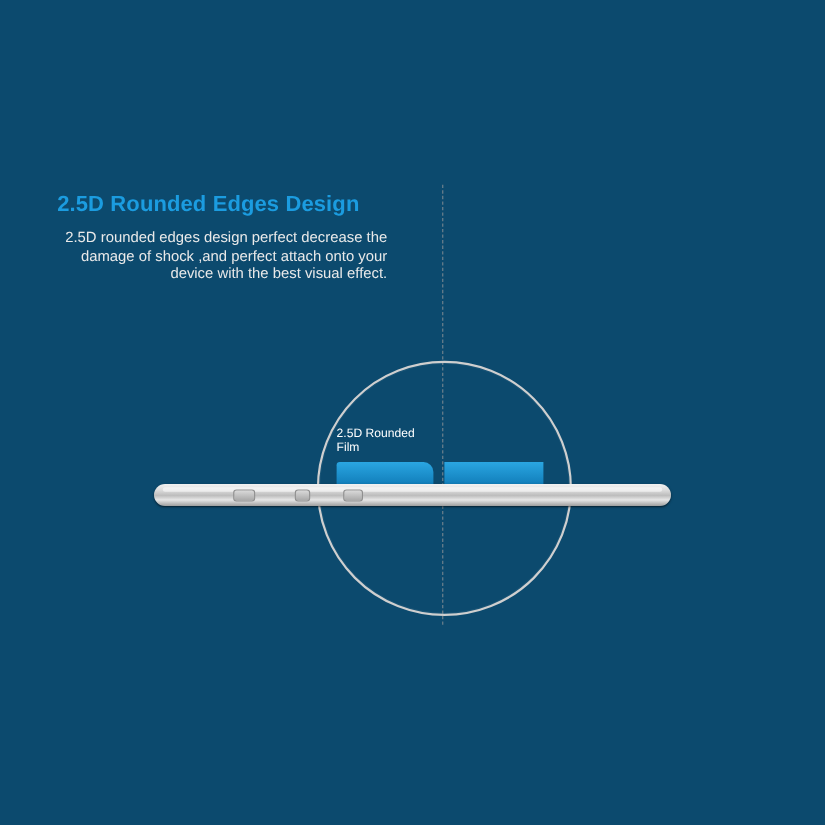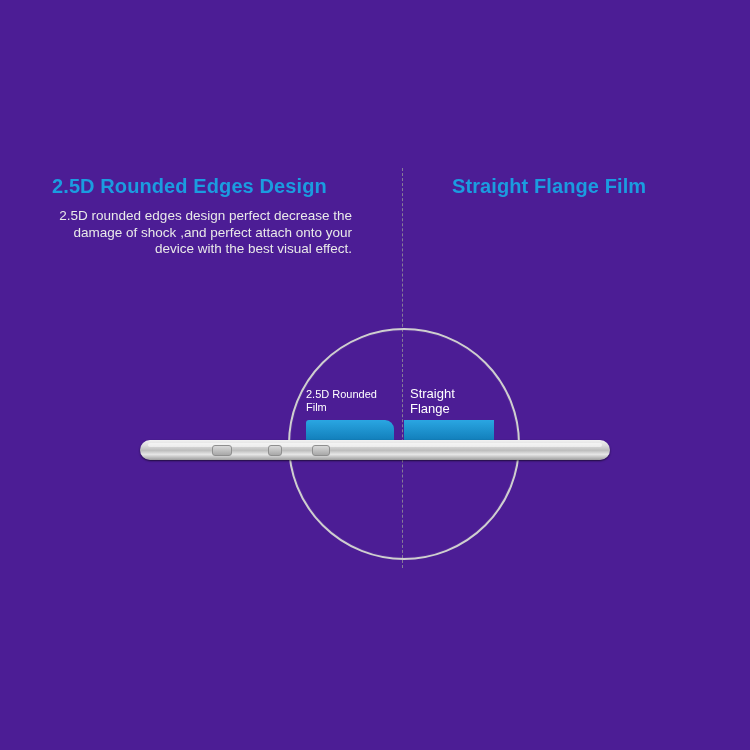--- a/index.html
+++ b/index.html
@@ -10,21 +10,21 @@
   body {
     width: 750px;
     height: 750px;
     overflow: hidden;
     font-family: "Liberation Sans", sans-serif;
   }
   .stage {
     position: relative;
     width: 750px;
     height: 750px;
-    background: #4c1d95;
+    background: #0c4a6e;
   }
 
   
   .col {
     position: absolute;
     top: 175px;
   }
   .col-left  { left: 52px;  width: 300px; }
   .col-right { left: 452px; width: 272px; }
 
@@ -161,21 +161,20 @@
 <body>
 
 <div class="stage">
 
   <div class="col col-left">
     <h2 class="heading">2.5D Rounded Edges Design</h2>
     <p class="body-copy">2.5D rounded  edges  design perfect decrease the damage of  shock ,and perfect attach onto your device with the best visual effect.</p>
   </div>
 
   <div class="col col-right">
-    <h2 class="heading">Straight Flange Film</h2>
   </div>
 
   <div class="divider"></div>
 
   <div class="loupe"></div>
 
   <div class="glass glass-left"></div>
   <div class="glass glass-right"></div>
 
   <div class="phone">
@@ -183,18 +182,14 @@
     <div class="phone-highlight"></div>
     <div class="btn btn-power"></div>
     <div class="btn btn-vol-up"></div>
     <div class="btn btn-vol-dn"></div>
   </div>
 
   <div class="callout callout-left">
     <div>2.5D Rounded</div>
     <div>Film</div>
   </div>
-  <div class="callout callout-right">
-    <div>Straight</div>
-    <div>Flange</div>
-  </div>
 
 </div>
 
 </body></html>

